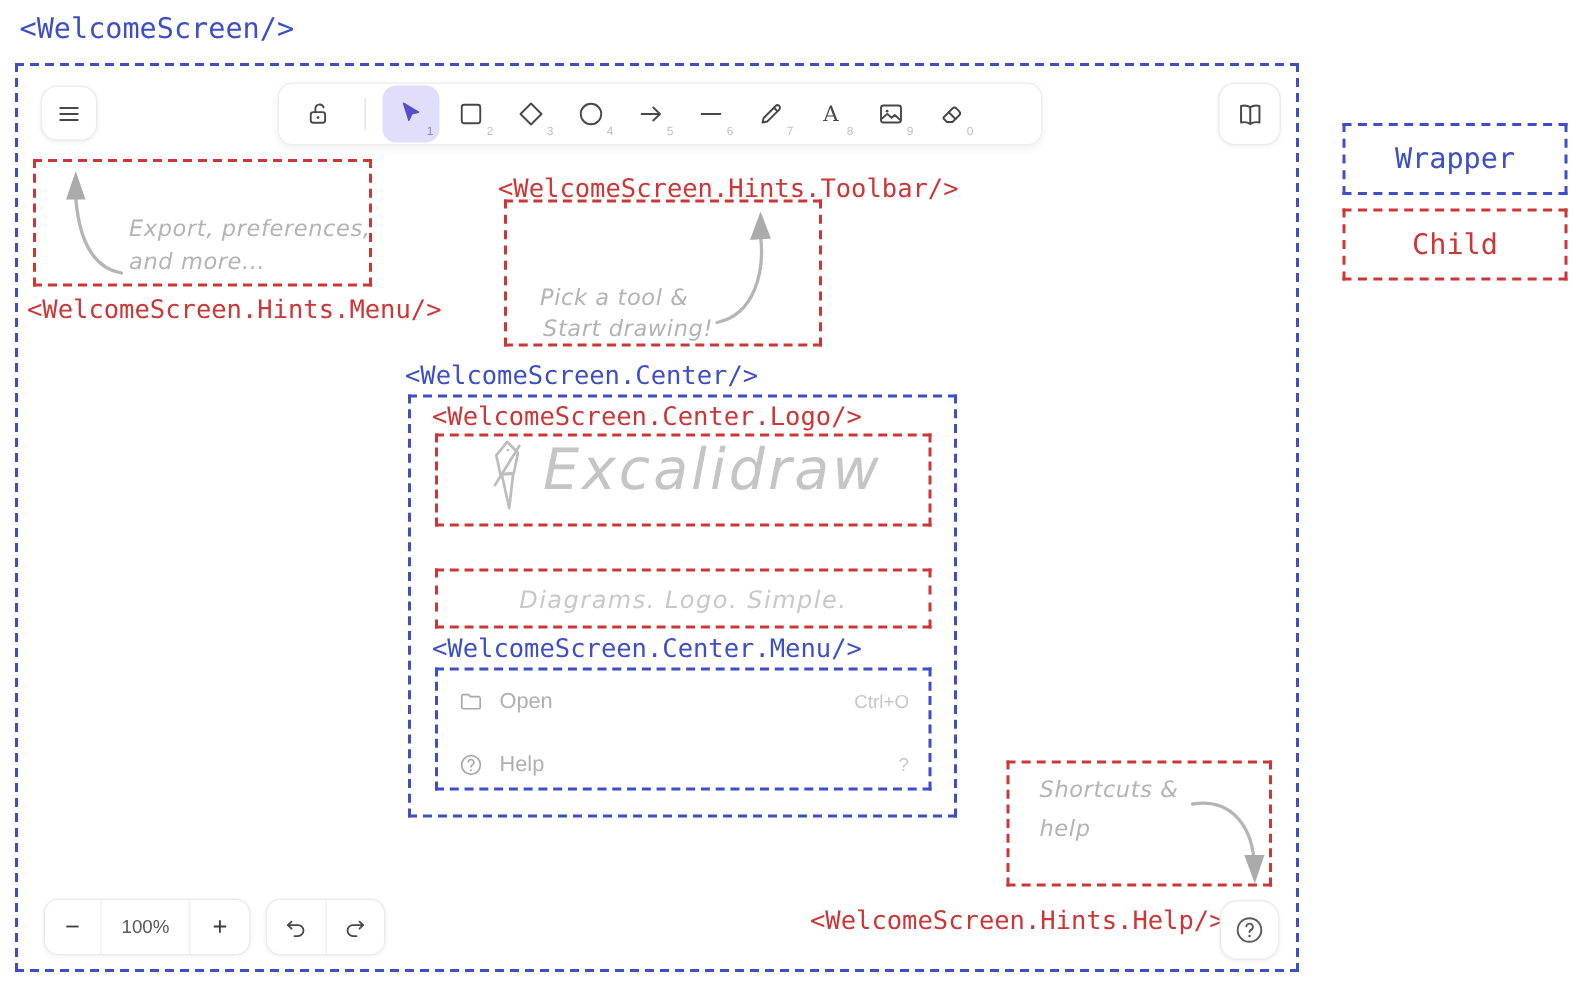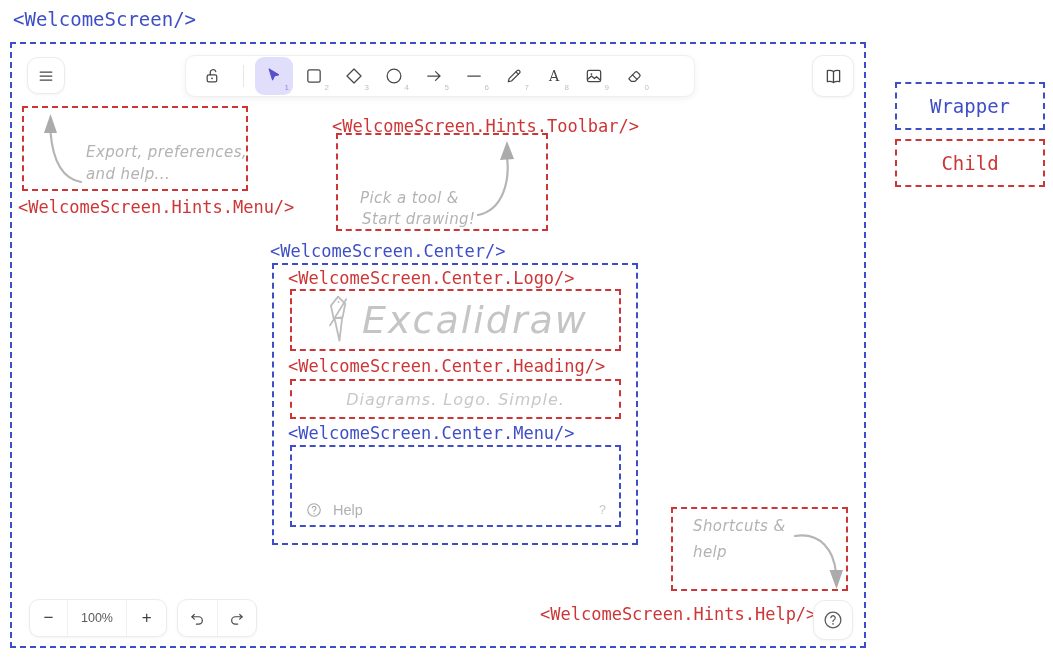--- a/index.html
+++ b/index.html
@@ -60,21 +60,21 @@
   
   .hint-text{
     position:absolute;color:var(--hint);font-size:15px;font-style:italic;
     letter-spacing:.4px;font-family:"DejaVu Sans",sans-serif;white-space:nowrap;line-height:1.45;
   }
   .hint-svg{position:absolute;left:0;top:0;}
 
   
   #center-box{position:absolute;left:260px;top:219px;width:366px;height:282px;border:2px dashed var(--blue);}
   #logo-box{position:absolute;left:16px;top:24px;width:331px;height:62px;border:2px dashed var(--red);
-    display:flex;align-items:center;justify-content:center;gap:7px;}
+    display:flex;align-items:flex-start;justify-content:center;gap:7px;}
   #logo-text{font-size:38px;font-style:italic;color:#c5c5c5;letter-spacing:2px;
     font-family:"DejaVu Sans",sans-serif;}
   #heading-box{position:absolute;left:16px;top:114px;width:331px;height:40px;border:2px dashed var(--red);
     display:flex;align-items:center;justify-content:center;}
   #heading-text{font-size:16px;font-style:italic;color:#c8c8c8;letter-spacing:1px;
     font-family:"DejaVu Sans",sans-serif;}
   #center-menu-box{position:absolute;left:16px;top:180px;width:331px;height:82px;border:2px dashed var(--blue);}
   .menu-item{
     position:absolute;left:13px;right:13px;height:26px;display:flex;align-items:center;gap:10px;
     color:#b0b0b0;font-size:14.5px;cursor:pointer;
@@ -206,21 +206,21 @@
       <path d="M12 6.3 V18.9"></path>
     </svg>
   </div>
 
   <div class="dash-red" style="left:10px;top:62px;width:226px;height:85px;">
     <svg class="hint-svg" width="226" height="85">
       <path d="M57 74 C 40 71, 29 55, 26.5 24" stroke="#b5b5b5" stroke-width="2.2" fill="none" stroke-linecap="round"></path>
       <polygon points="26.5,6 20,25 33,25" fill="#ababab"></polygon>
     </svg>
     <div class="hint-text" style="left:62px;top:34px;">Export, preferences,</div>
-    <div class="hint-text" style="left:62px;top:56px;">and help...</div>
+    <div class="hint-text" style="left:62px;top:56px;">and more...</div>
   </div>
   <div class="lbl red" style="left:320px;top:73px;">&lt;WelcomeScreen.Hints.Toolbar/&gt;</div>
 
   <div class="lbl red" style="left:6px;top:154px;">&lt;WelcomeScreen.Hints.Menu/&gt;</div>
   <div class="dash-red" style="left:324px;top:89px;width:212px;height:98px;">
     <svg class="hint-svg" width="212" height="98">
       <path d="M140 80 C 165 75, 172 46, 169 22" stroke="#b5b5b5" stroke-width="2.2" fill="none" stroke-linecap="round"></path>
       <polygon points="169,6 162,25 176,24" fill="#ababab"></polygon>
     </svg>
     <div class="hint-text" style="left:22px;top:53px;">Pick a tool &amp;</div>
@@ -233,27 +233,33 @@
     <div id="logo-box">
       <svg width="32" height="54" viewBox="0 0 34 60" style="stroke:#bdbdbd;stroke-width:2;fill:none;stroke-linecap:round;stroke-linejoin:round;">
         <path d="M16 4 L24 12 L21 27 L11 28 L8 14 Z"></path>
         <circle cx="16.5" cy="10" r="1" fill="#bdbdbd" stroke="none"></circle>
         <path d="M12 28 L20.5 27.5 L17.5 53 Z"></path>
         <path d="M25 7 L7 36"></path>
       </svg>
       <span id="logo-text">Excalidraw</span>
     </div>
 
-    <div class="lbl red" style="left:14px;top:92px;">&lt;WelcomeScreen.Center.Heading/&gt;</div>
     <div id="heading-box">
       <span id="heading-text">Diagrams. Logo. Simple.</span>
     </div>
 
     <div class="lbl blue" style="left:14px;top:159px;">&lt;WelcomeScreen.Center.Menu/&gt;</div>
     <div id="center-menu-box">
+      <div class="menu-item" style="top:8px;">
+        <svg class="mic" width="18" height="18" viewBox="0 0 24 24">
+          <path d="M3.8 7 a1.6 1.6 0 0 1 1.6 -1.6 h4.2 l1.9 1.9 h7.1 a1.6 1.6 0 0 1 1.6 1.6 v7.5 a1.6 1.6 0 0 1 -1.6 1.6 H5.4 a1.6 1.6 0 0 1 -1.6 -1.6 Z"></path>
+        </svg>
+        <span>Open</span>
+        <span class="shortcut">Ctrl+O</span>
+      </div>
       <div class="menu-item" style="top:50px;">
         <svg class="mic" width="18" height="18" viewBox="0 0 24 24">
           <circle cx="12" cy="12" r="8.3"></circle>
           <path d="M9.6 9.3 a2.5 2.5 0 1 1 3.4 2.7 c-.7.3-1 .8-1 1.6"></path>
           <circle cx="12" cy="16.6" r="0.9" fill="#a9a9a9" stroke="none"></circle>
         </svg>
         <span>Help</span>
         <span class="shortcut">?</span>
       </div>
     </div>

